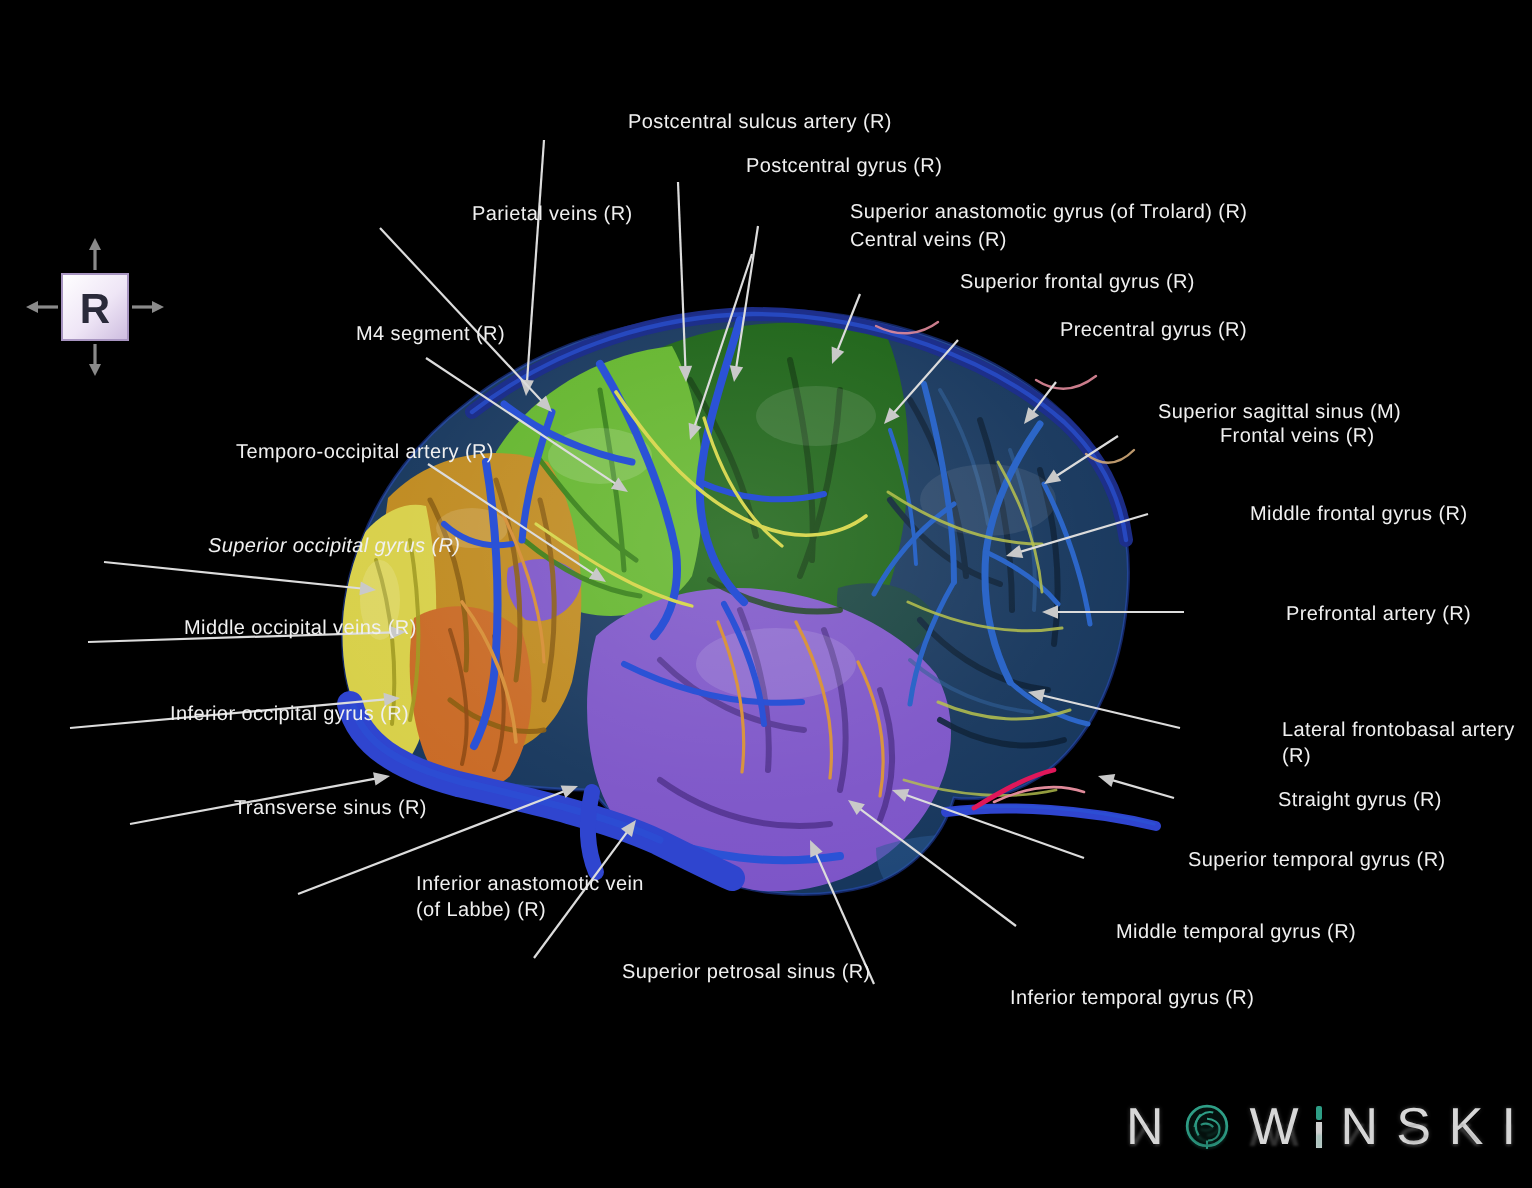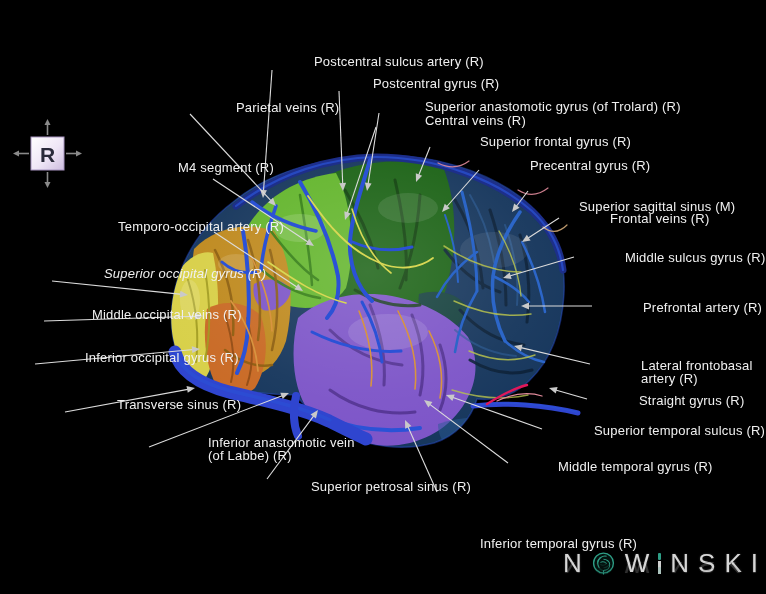--- a/index.html
+++ b/index.html
@@ -1,19 +1,19 @@
 <!DOCTYPE html>
 <html><head>
 <meta charset="utf-8">
 <style>
   html,body{margin:0;padding:0;background:#000;}
   .stage{position:relative;width:766px;height:594px;background:#000;overflow:hidden;
          font-family:"Liberation Sans",sans-serif;}
   #scene{position:absolute;left:0;top:0;}
-  .label{position:absolute;font-size:13px;line-height:13px;color:#f0f0f0;
+  .label{position:absolute;font-size:10px;line-height:13px;color:#f0f0f0;
          white-space:pre-line;letter-spacing:.2px;cursor:default;padding-left:48px;}
   
   .rwidget{position:absolute;left:13px;top:118px;width:70px;height:72px;}
   
   .logo{position:absolute;right:8px;bottom:2px;width:196px;}
   .logo-row{display:flex;align-items:center;justify-content:flex-end;gap:9px;height:26px;}
   .logo-letter{font-size:26px;font-weight:400;color:#d7d7d7;line-height:26px;
                text-shadow:0 1px 1px #000,0 0 2px rgba(255,255,255,.25);}
   .logo-i{display:flex;flex-direction:column;align-items:center;gap:1px;}
   .logo-i .dot{width:3px;height:7px;border-radius:1px;}
@@ -265,27 +265,27 @@
       <div class="label" style="left: 188px; top: 101px; color: rgb(240, 240, 240);">Parietal veins (R)</div>
       <div class="label" style="left: 130px; top: 161px; color: rgb(240, 240, 240);">M4 segment (R)</div>
       <div class="label" style="left: 70px; top: 220px; color: rgb(240, 240, 240);">Temporo-occipital artery (R)</div>
       <div class="label" style="left: 56px; top: 267px; color: rgb(240, 240, 240); font-style: italic;">Superior occipital gyrus (R)</div>
       <div class="label" style="left: 44px; top: 308px; color: rgb(240, 240, 240);">Middle occipital veins (R)</div>
       <div class="label" style="left: 37px; top: 351px; color: rgb(240, 240, 240);">Inferior occipital gyrus (R)</div>
       <div class="label" style="left: 69px; top: 398px; color: rgb(240, 240, 240);">Transverse sinus (R)</div>
       <div class="label" style="left: 148px; top: 436px; color: rgb(240, 240, 240); margin-left: 12px;">Inferior anastomotic vein
 (of Labbe) (R)</div>
       <div class="label" style="left: 263px; top: 480px; color: rgb(240, 240, 240);">Superior petrosal sinus (R)</div>
-      <div class="label" style="left: 432px; top: 493px; color: rgb(240, 240, 240); margin-top: 44px;">Inferior temporal gyrus (R)</div>
+      <div class="label" style="left: 457px; top: 493px; color: rgb(240, 240, 240);">Inferior temporal gyrus (R)</div>
       <div class="label" style="left: 510px; top: 460px; color: rgb(240, 240, 240);">Middle temporal gyrus (R)</div>
-      <div class="label" style="left: 546px; top: 424px; color: rgb(240, 240, 240);">Superior temporal sulcus (R)</div>
+      <div class="label" style="left: 546px; top: 424px; color: rgb(240, 240, 240);">Superior temporal gyrus (R)</div>
       <div class="label" style="left: 591px; top: 394px; color: rgb(240, 240, 240);">Straight gyrus (R)</div>
       <div class="label" style="left: 593px; top: 359px; color: rgb(240, 240, 240);">Lateral frontobasal artery (R)</div>
       <div class="label" style="left: 595px; top: 301px; color: rgb(240, 240, 240);">Prefrontal artery (R)</div>
-      <div class="label" style="left: 577px; top: 251px; color: rgb(240, 240, 240);">Middle sulcus gyrus (R)</div>
+      <div class="label" style="left: 577px; top: 251px; color: rgb(240, 240, 240);">Middle frontal gyrus (R)</div>
       <div class="label" style="left: 562px; top: 212px; color: rgb(240, 240, 240);">Frontal veins (R)</div>
       <div class="label" style="left: 531px; top: 184px; color: rgb(240, 240, 240); margin-top: 16px;">Superior sagittal sinus (M)</div>
     </div>
 
 <div class="rwidget">
   <svg width="70" height="72" viewBox="0 0 70 72">
     <defs>
       <linearGradient id="wgrad" x1="0" y1="0" x2="1" y2="1">
         <stop offset="0" stop-color="#ffffff"></stop>
         <stop offset="0.55" stop-color="#efe6f6"></stop>

